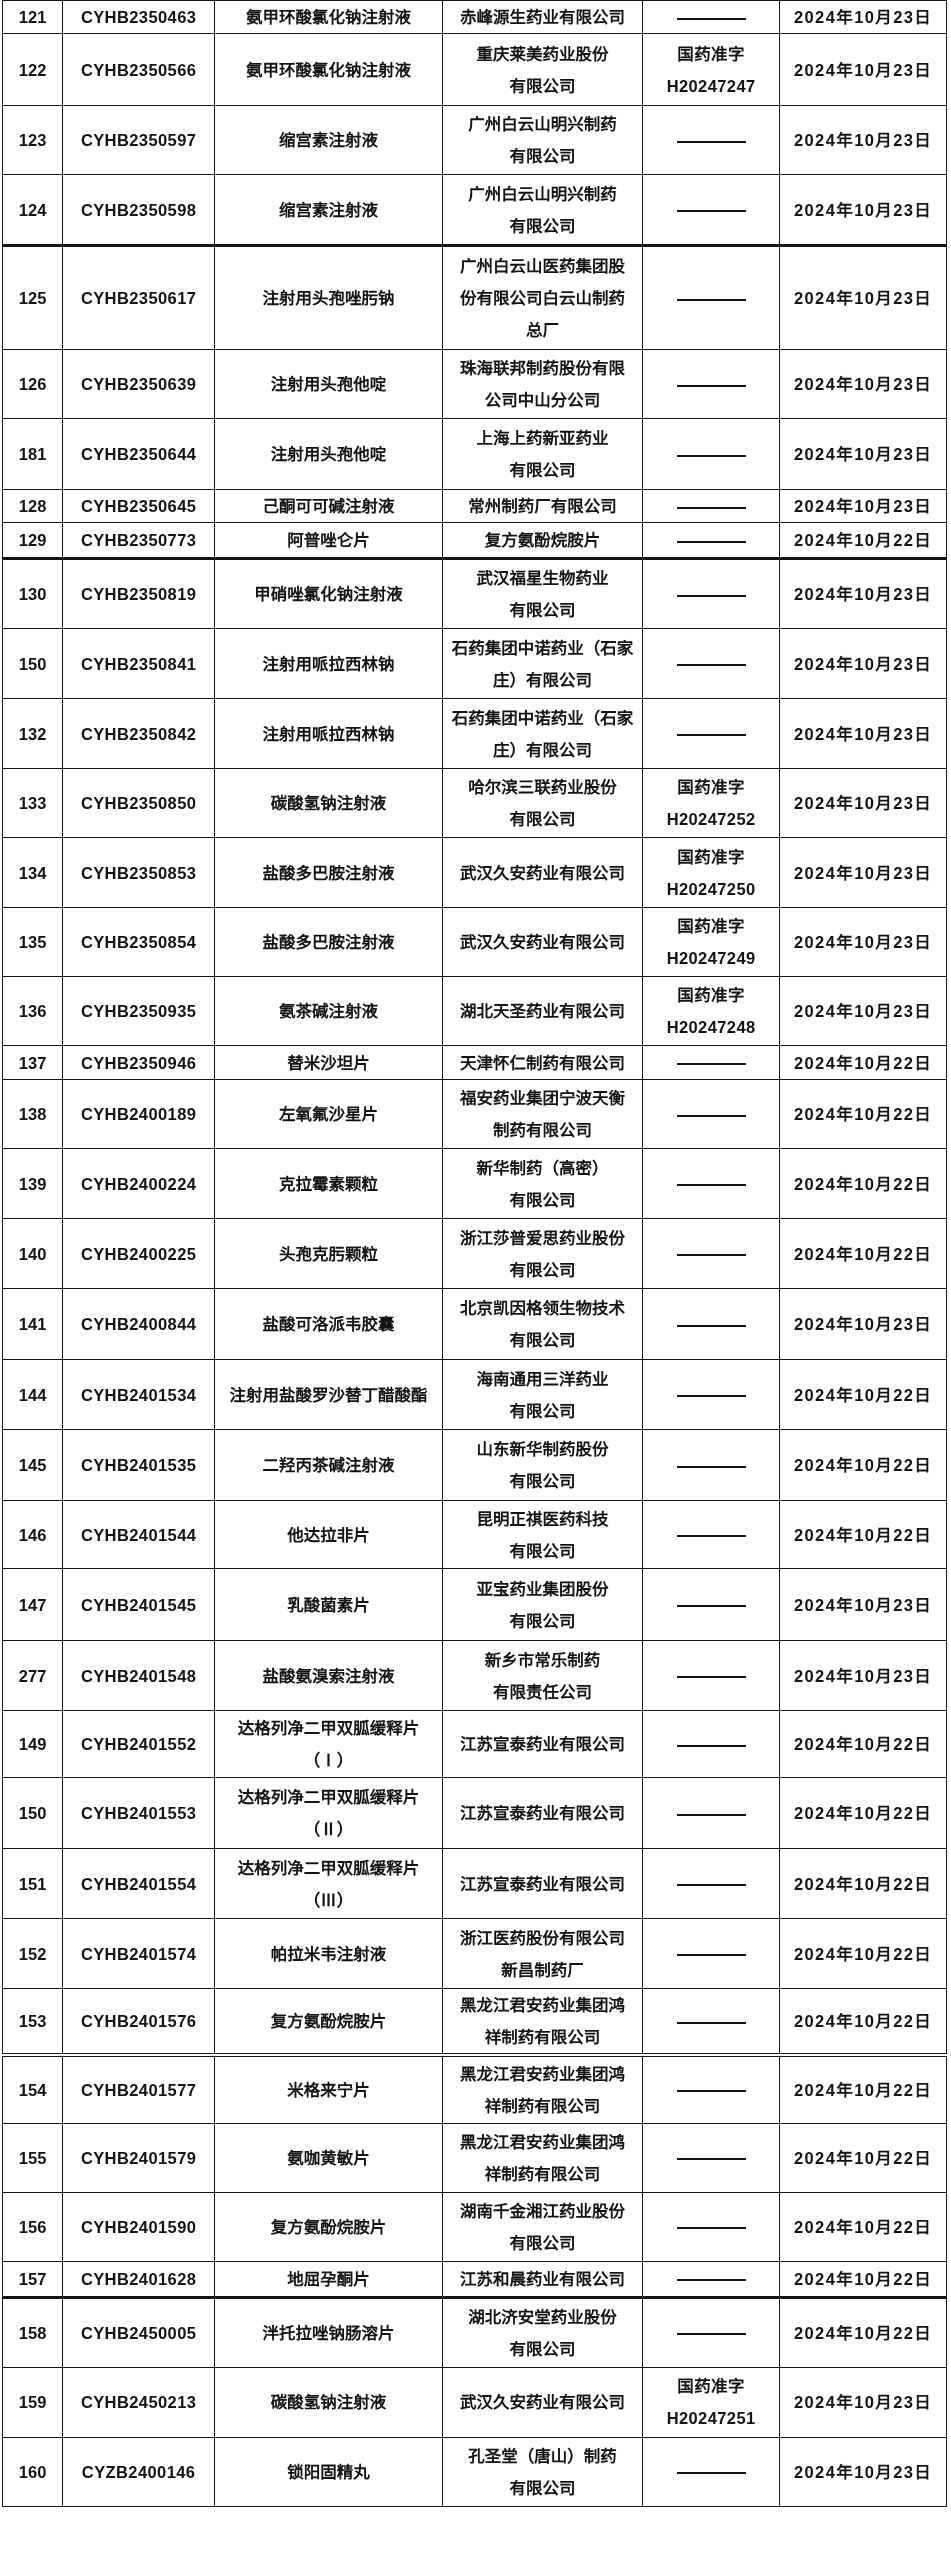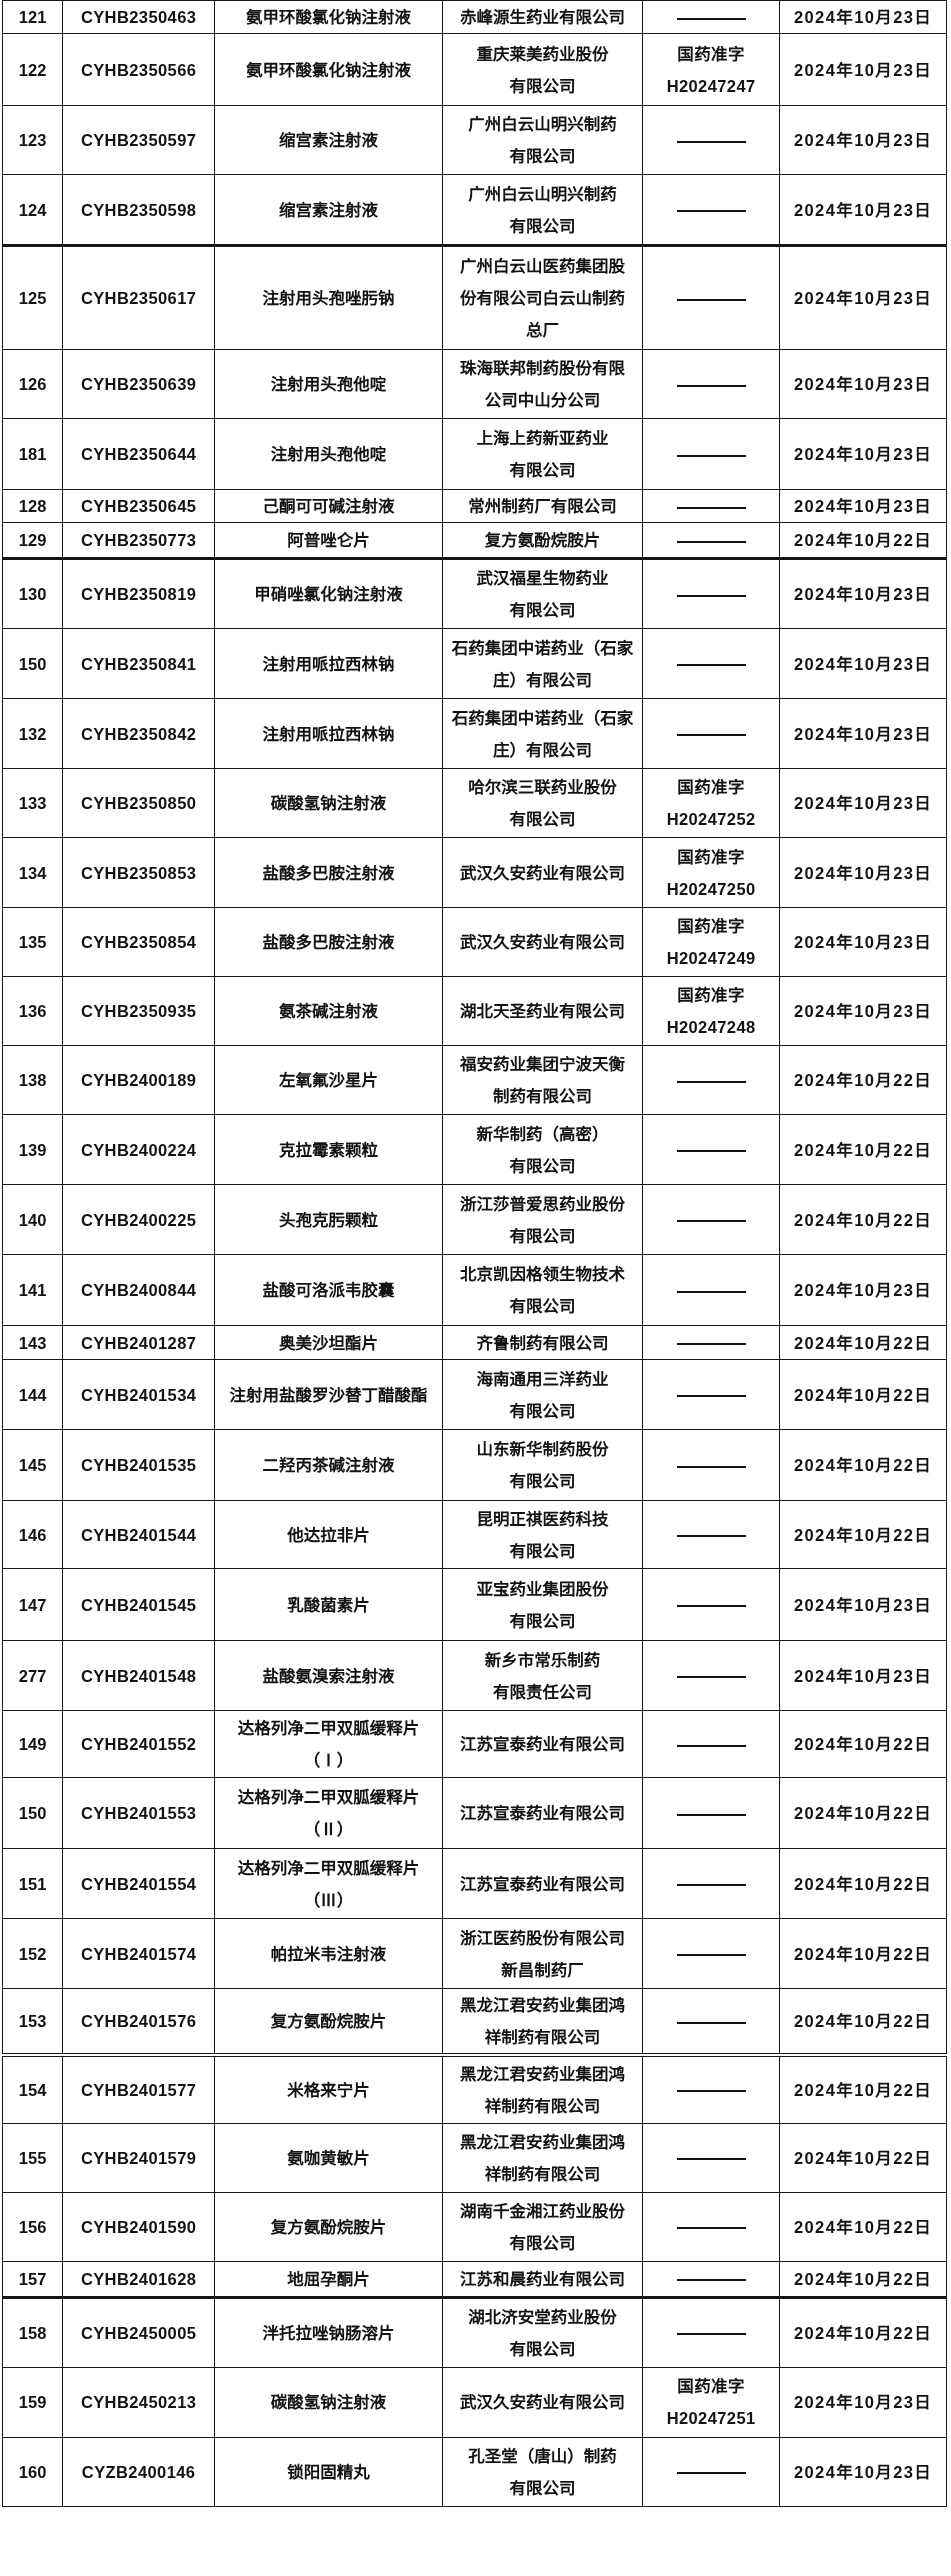--- a/index.html
+++ b/index.html
@@ -205,20 +205,28 @@
         </tr>
         <tr style="height: 69px;">
           <td class="cell-num">136</td>
           <td class="cell-code">CYHB2350935</td>
           <td class="cell-drug">氨茶碱注射液</td>
           <td class="cell-company">湖北天圣药业有限公司</td>
           <td class="cell-approval">国药准字
 H20247248</td>
           <td class="cell-date">2024年10月23日</td>
         </tr>
+        <tr style="height: 34px;">
+          <td class="cell-num">137</td>
+          <td class="cell-code">CYHB2350946</td>
+          <td class="cell-drug">替米沙坦片</td>
+          <td class="cell-company">天津怀仁制药有限公司</td>
+          <td class="cell-approval"><span class="dash-line"></span></td>
+          <td class="cell-date">2024年10月22日</td>
+        </tr>
         <tr style="height: 69px;">
           <td class="cell-num">138</td>
           <td class="cell-code">CYHB2400189</td>
           <td class="cell-drug">左氧氟沙星片</td>
           <td class="cell-company">福安药业集团宁波天衡
 制药有限公司</td>
           <td class="cell-approval"><span class="dash-line"></span></td>
           <td class="cell-date">2024年10月22日</td>
         </tr>
         <tr style="height: 70px;">
@@ -240,28 +248,20 @@
           <td class="cell-date">2024年10月22日</td>
         </tr>
         <tr style="height: 71px;">
           <td class="cell-num">141</td>
           <td class="cell-code">CYHB2400844</td>
           <td class="cell-drug">盐酸可洛派韦胶囊</td>
           <td class="cell-company">北京凯因格领生物技术
 有限公司</td>
           <td class="cell-approval"><span class="dash-line"></span></td>
           <td class="cell-date">2024年10月23日</td>
-        </tr>
-        <tr style="height: 34px;">
-          <td class="cell-num">143</td>
-          <td class="cell-code">CYHB2401287</td>
-          <td class="cell-drug">奥美沙坦酯片</td>
-          <td class="cell-company">齐鲁制药有限公司</td>
-          <td class="cell-approval"><span class="dash-line"></span></td>
-          <td class="cell-date">2024年10月22日</td>
         </tr>
         <tr style="height: 70px;">
           <td class="cell-num">144</td>
           <td class="cell-code">CYHB2401534</td>
           <td class="cell-drug">注射用盐酸罗沙替丁醋酸酯</td>
           <td class="cell-company">海南通用三洋药业
 有限公司</td>
           <td class="cell-approval"><span class="dash-line"></span></td>
           <td class="cell-date">2024年10月22日</td>
         </tr>

